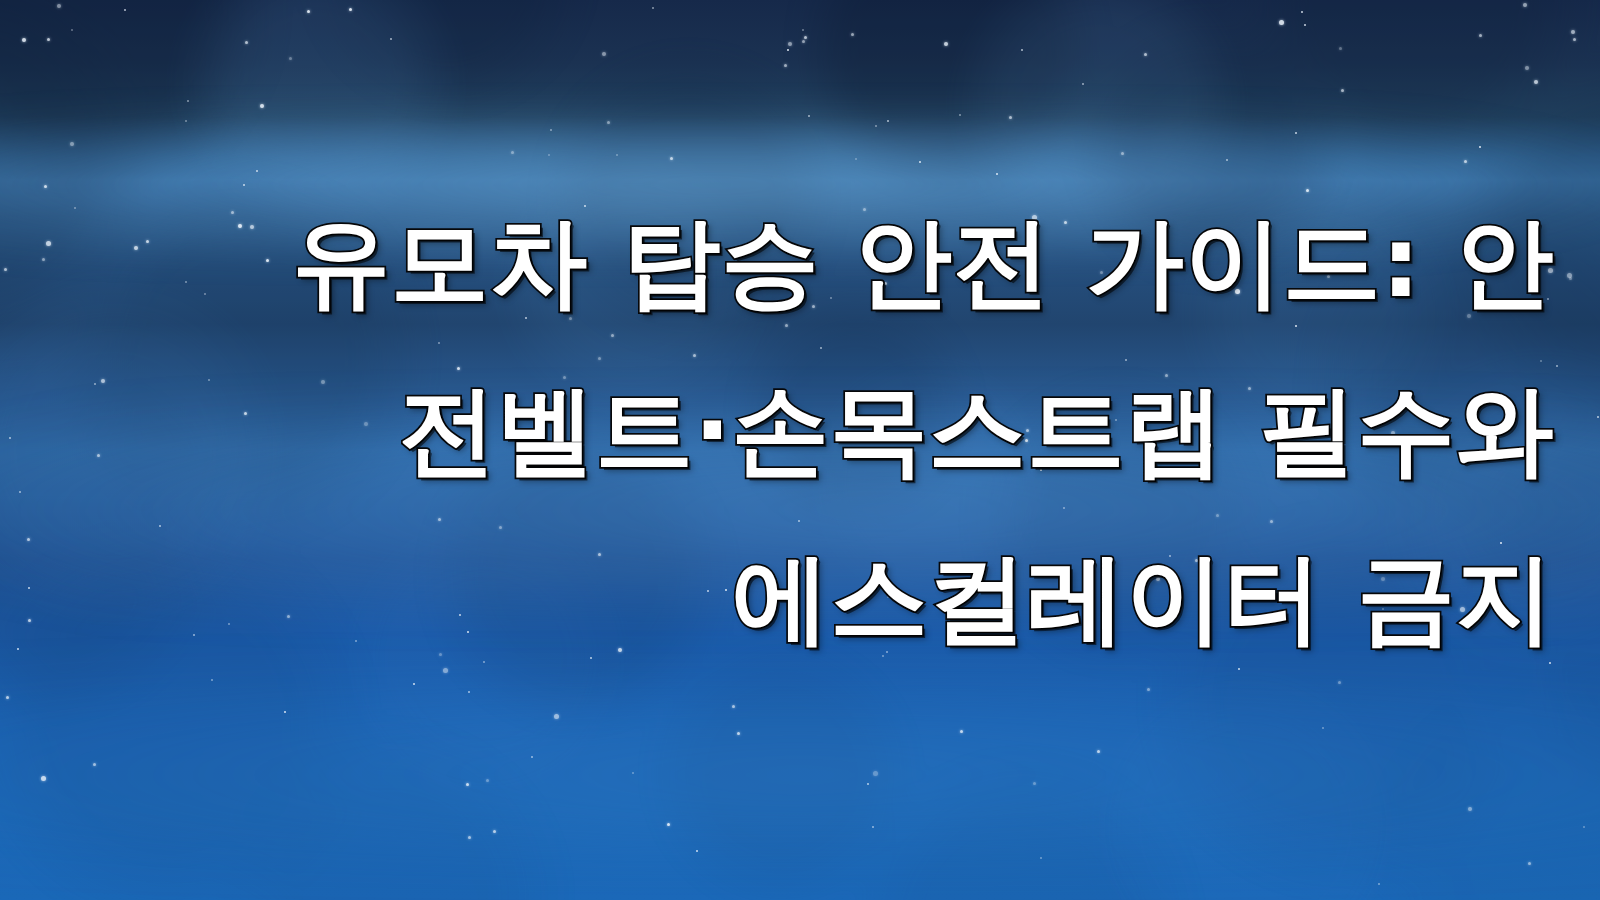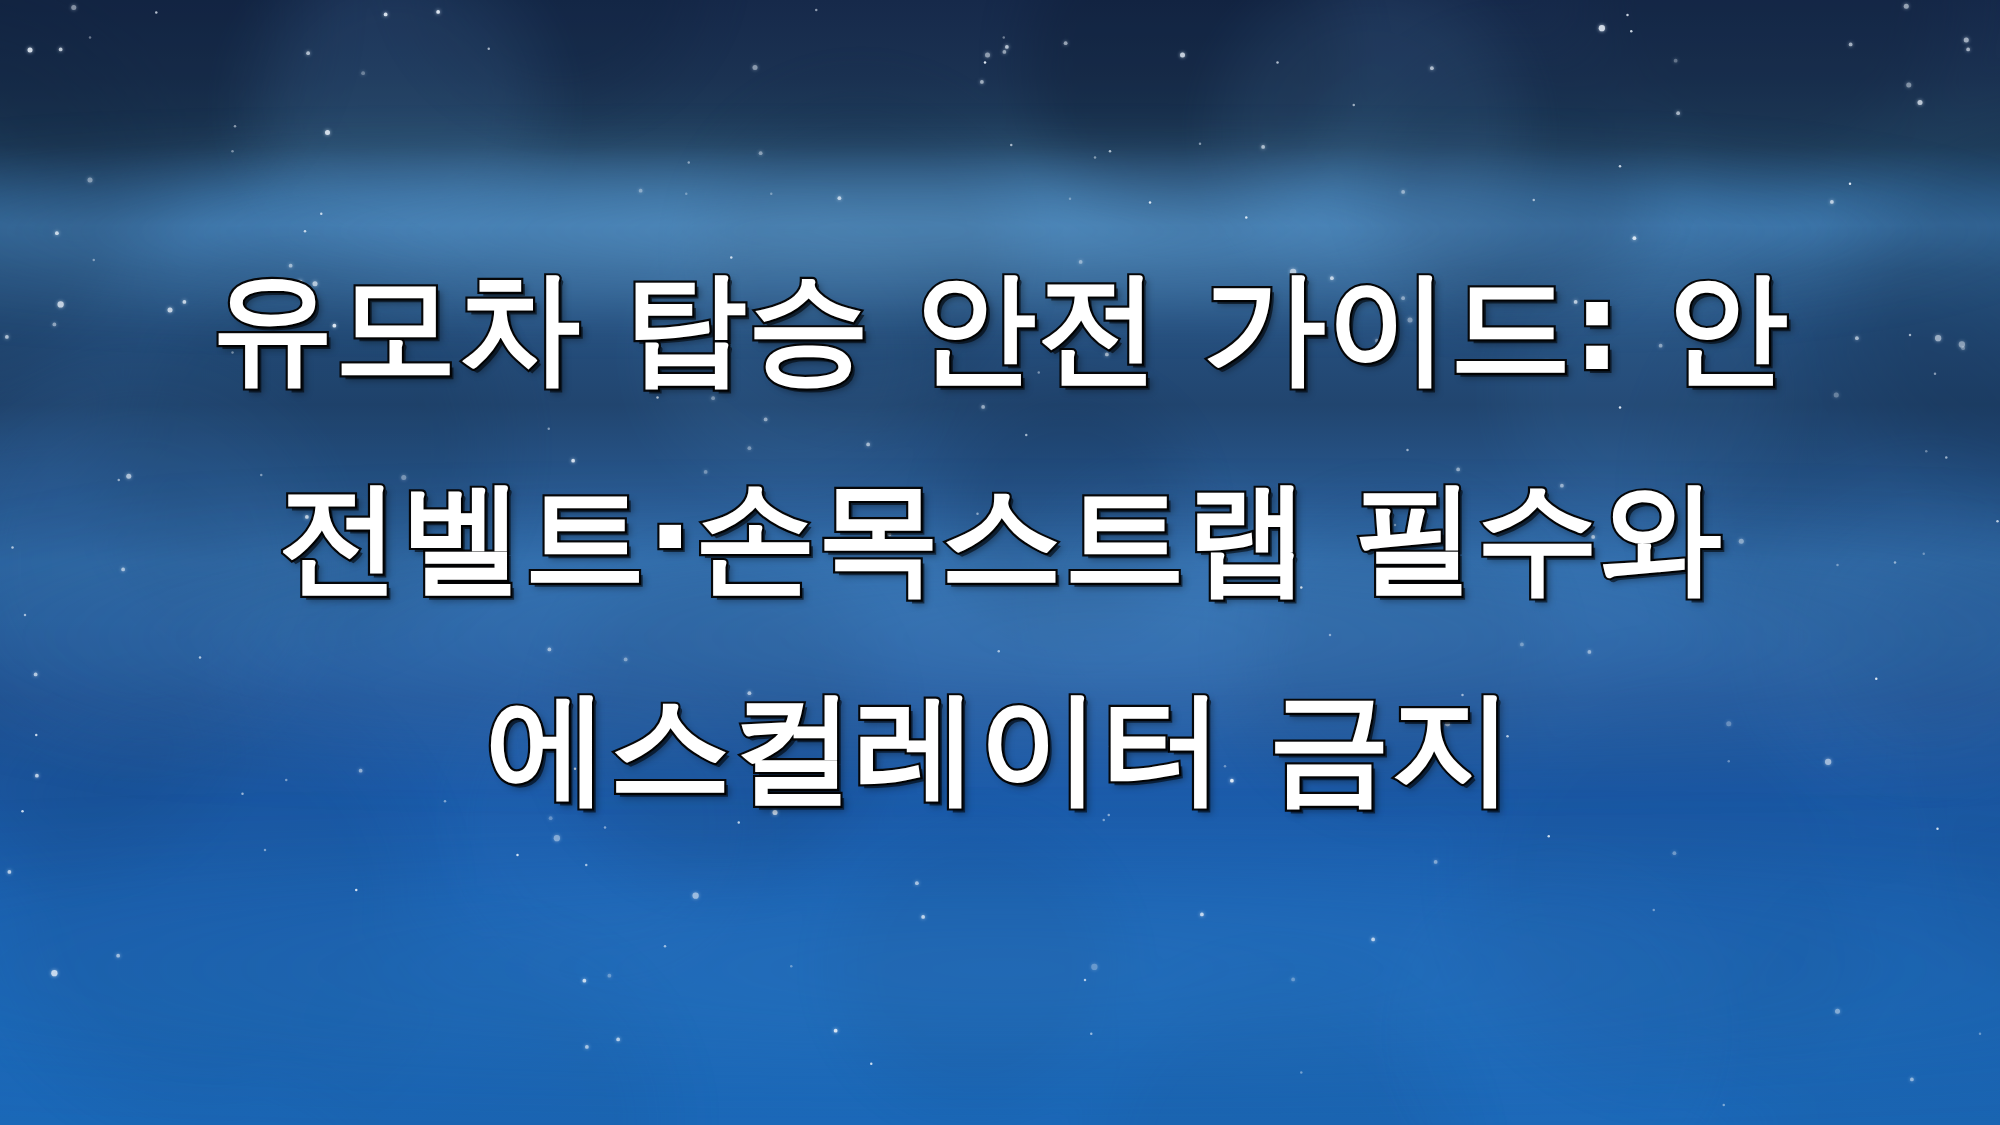--- a/index.html
+++ b/index.html
@@ -144,21 +144,21 @@
     background: #eaf2fb;
     border-radius: 50%;
     box-shadow: 0 0 3px rgba(225,238,252,0.85);
   }
 
   
   .title-wrap {
     position: absolute;
     left: 0; right: 0;
     top: 178px;
-    text-align: center;
+    text-align: right;
     padding: 0 46px;
     box-sizing: border-box;
   }
   .title {
     margin: 0;
     font-family: "DejaVu Sans", "Liberation Sans", sans-serif;
     font-weight: 700;
     font-size: 98px;
     line-height: 168px;
     letter-spacing: 0.5px;

